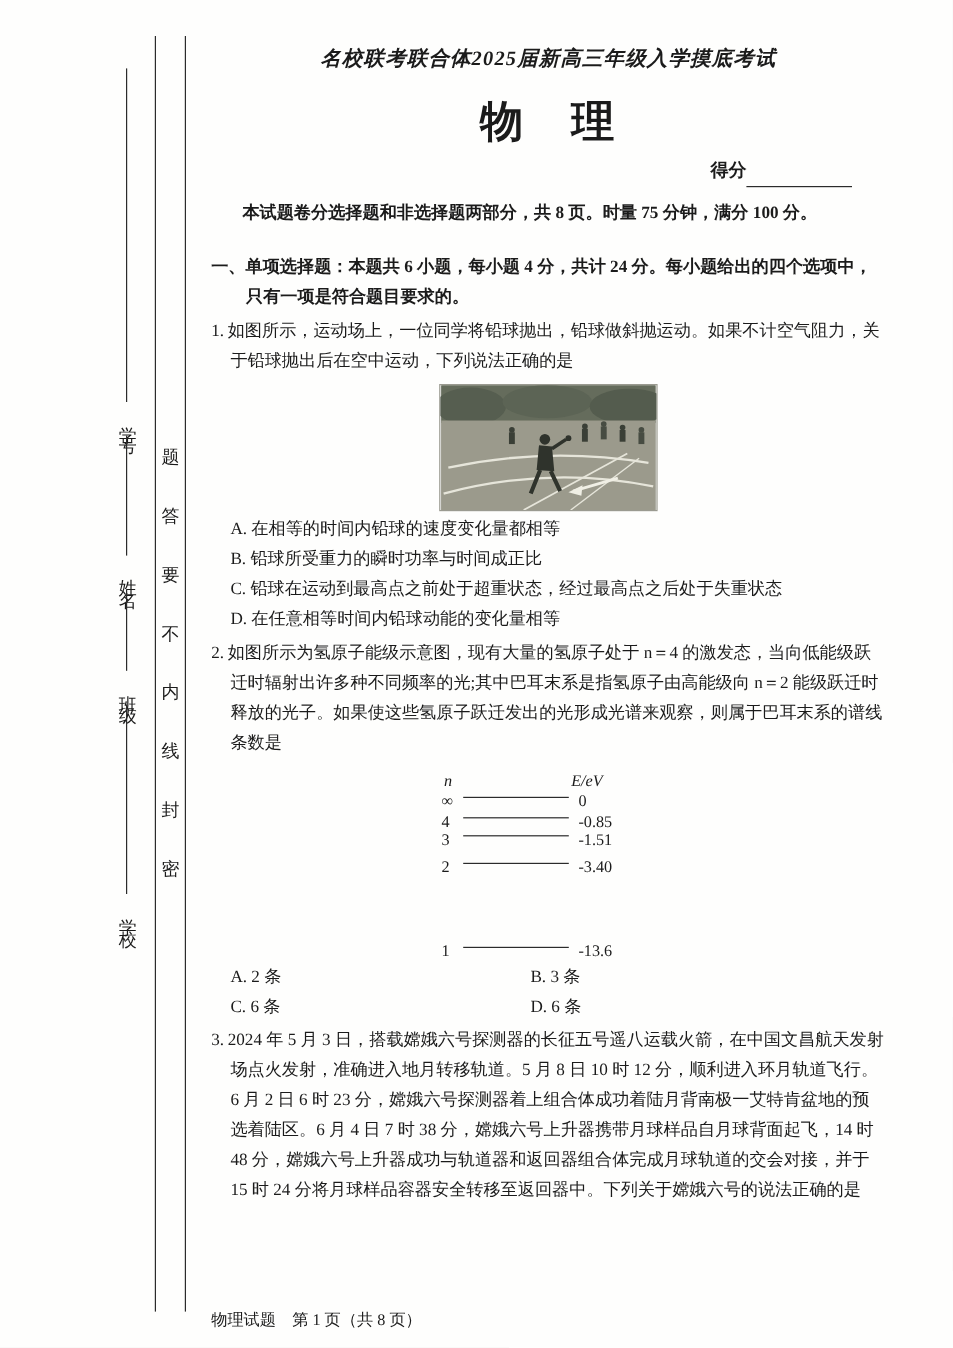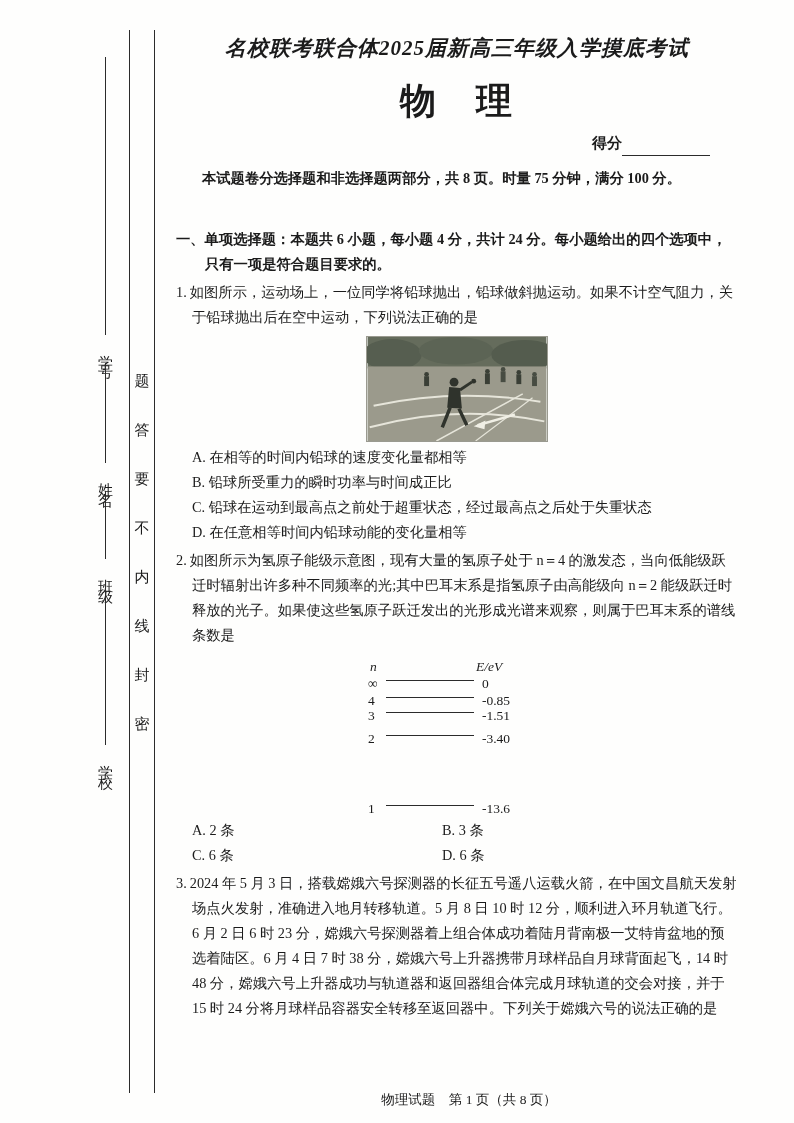--- a/index.html
+++ b/index.html
@@ -24,26 +24,26 @@
   .rule-left { left:129px; }
   .rule-right { left:154px; }
   .seal-chars {
     position:absolute; left:130px; top:372px; width:24px;
     display:flex; flex-direction:column; align-items:center; gap:30px;
     font-size:15px;
   }
 
   
   .main { position:absolute; left:176px; top:36px; width:562px; font-size:14.3px; line-height:25px; }
-  .exam-title { text-align:center; font-size:21px; font-weight:bold; font-style:italic; letter-spacing:1px; }
+  .exam-title { text-align:center; font-size:17px; font-weight:bold; font-style:italic; letter-spacing:1px; }
   .subject { text-align:center; font-size:36px; font-weight:bold; margin-top:22px; line-height:36px; letter-spacing:2px; }
   .score-row { margin-top:12px; text-align:right; padding-right:28px; font-size:15px; font-weight:600; height:22px; }
   .score-line { display:inline-block; width:88px; border-bottom:1.3px solid #2b2b2b; height:16px; vertical-align:bottom; }
   .intro { margin-top:13px; text-indent:26px;font-weight:bold; }
-  .section-heading { margin-top:36px; font-weight:bold; padding-left:29px; text-indent:-29px; }
+  .section-heading { margin-top:20px; font-weight:bold; padding-left:29px; text-indent:-29px; }
   .qpara { margin-top:3px; padding-left:16px; text-indent:-16px; }
   .qnum { margin-right:3px; }
   .opts-list { margin-left:16px; }
   .opts-list div { line-height:25px; }
 
   
   .photo-wrap { width:182px; margin:6px auto 3px auto; }
   .photo-wrap svg { display:block; border:1px solid #9a9a90; }
 
   
@@ -52,21 +52,21 @@
   .dn { left:2px; }
   .de { left:108px; }
   .lvl { position:absolute; left:0; right:0; height:17px; }
   .lvl .nlab { position:absolute; left:0; top:0; }
   .lvl .hline { position:absolute; left:18px; width:88px; top:9px; border-top:1.3px solid #2b2b2b; }
   .lvl .eval { position:absolute; left:114px; top:0; }
 
   .optrow2 { display:flex; margin-left:16px; line-height:25px; }
   .optrow2 .c1 { width:250px; }
 
-  .footer { position:absolute; left:188px; top:1091px; width:562px; text-align:center; font-size:13.5px; }
+  .footer { position:absolute; left:176px; top:1091px; width:562px; text-align:left; font-size:13.5px; }
 </style>
 </head>
 <body>
 
 <div class="page">
 
   <div class="side-col">
     <div class="blank-v v1"></div>
     <div class="side-label">学号</div>
     <div class="blank-v v2"></div>

